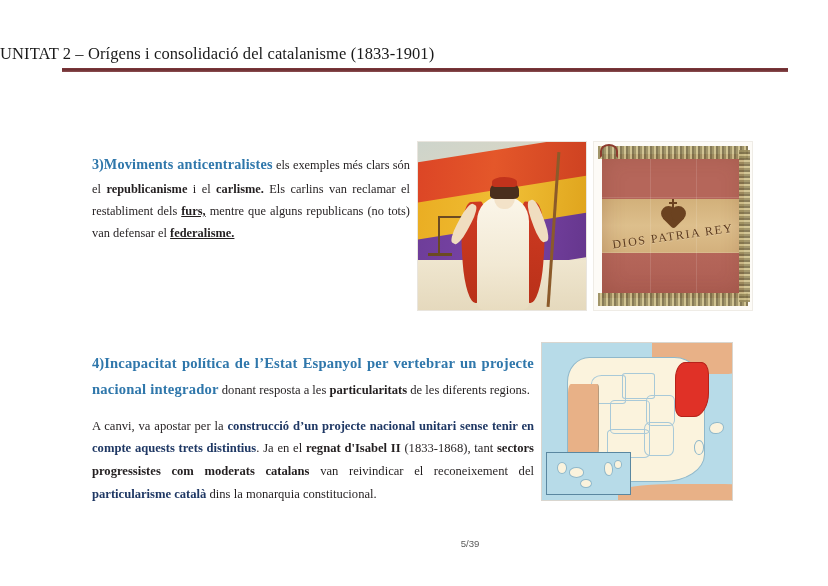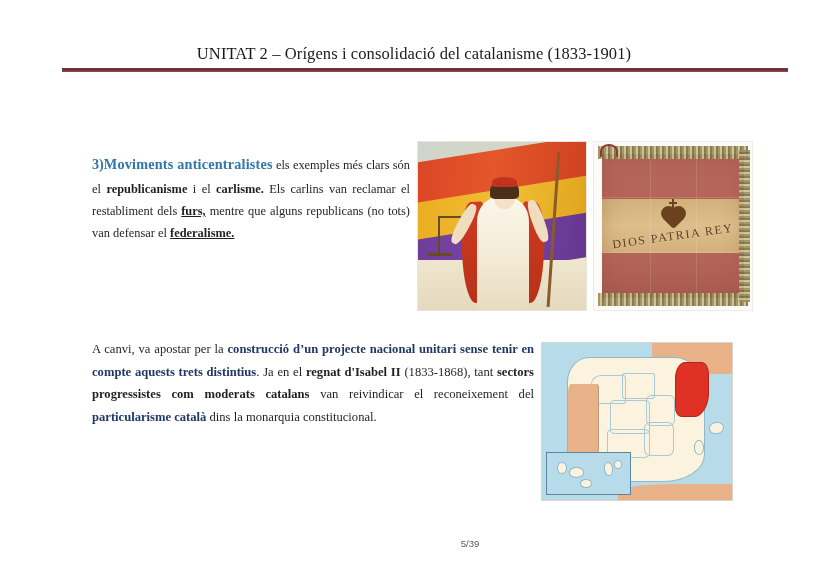--- a/index.html
+++ b/index.html
@@ -16,21 +16,21 @@
     font-family: "Liberation Serif", serif;
     color: #231f20;
   }
 
   
   .slide-header {
     position: absolute;
     left: 0;
     top: 44px;
     width: 828px;
-    text-align: center;
+    text-align: left;
   }
   .slide-title {
     font-family: "Liberation Serif", serif;
     font-size: 16.5px;
     color: #1a1a1a;
     letter-spacing: 0.1px;
     white-space: nowrap;
   }
   .header-rule {
     position: absolute;
@@ -439,20 +439,21 @@
 </div>
 <div class="header-rule"></div>
 
 <div class="content">
 
   <div class="block" id="block3">
     <p class="para first"><span class="marker">3)</span><span class="lead">Moviments anticentralistes</span><span> els exemples més clars són el </span><span class="b">republicanisme</span><span> i el </span><span class="b">carlisme.</span><span> Els carlins van reclamar el restabliment dels </span><span class="bu">furs,</span><span> mentre que alguns republicans (no tots) van defensar el </span><span class="bu">federalisme.</span></p>
   </div>
 
   <div class="block" id="block4">
+    <p class="para first"><span class="marker">4)</span><span class="lead">Incapacitat política de l’Estat Espanyol per vertebrar un projecte nacional integrador</span><span>  donant resposta a les </span><span class="b">particularitats</span><span> de les diferents regions.</span></p>
 
     <p class="para p2"><span>A canvi, va apostar per la </span><span class="navy">construcció d’un projecte nacional unitari sense tenir en compte aquests trets distintius</span><span>. Ja en el </span><span class="b">regnat d'Isabel II</span><span> (1833-1868), tant </span><span class="b">sectors progressistes com moderats catalans</span><span> van reivindicar el reconeixement del </span><span class="navy">particularisme català</span><span> dins la monarquia constitucional.</span></p>
   </div>
 
   <div class="img-frame" id="img-republic">
     <div class="sky"></div>
     <div class="band-red"></div>
     <div class="band-yellow"></div>
     <div class="band-purple"></div>
     <div class="ground"></div>

